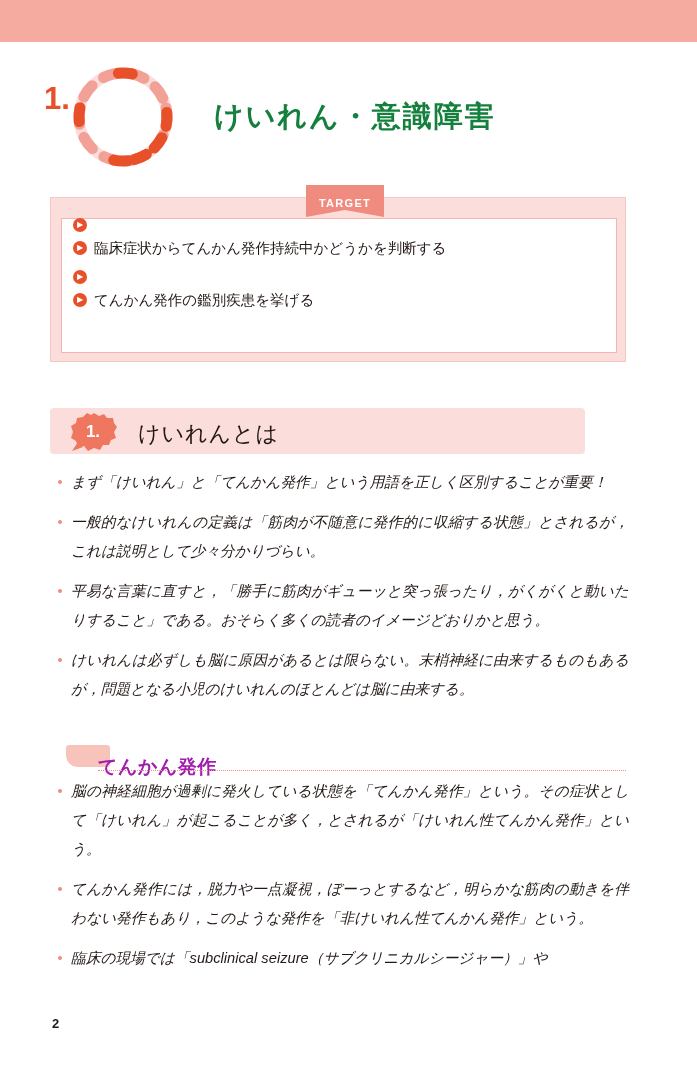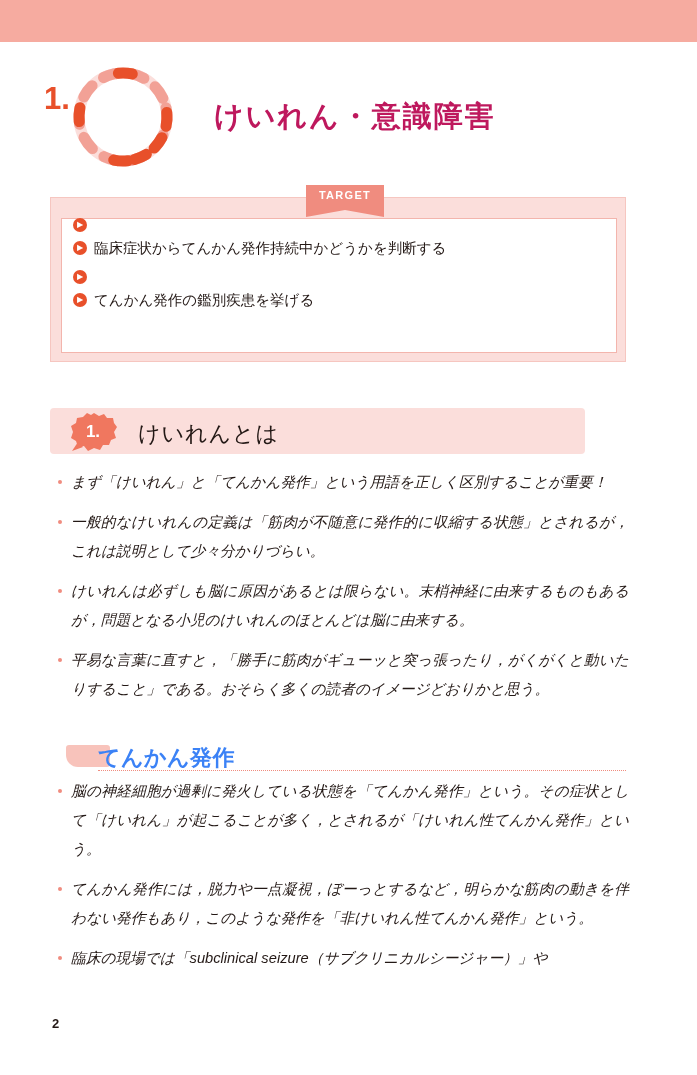--- a/index.html
+++ b/index.html
@@ -49,21 +49,21 @@
     font-size: 31px;
     font-weight: bold;
     color: #e8502a;
     letter-spacing: 0px;
   }
   .chapter-title {
     position: absolute;
     left: 214px; top: 55px;
     font-size: 29px;
     font-weight: bold;
-    color: #be185d;
+    color: #15803d;
     letter-spacing: 2px;
   }
 
   
   .target-wrap {
     position: absolute;
     left: 50px; top: 197px;
     width: 576px; height: 165px;
     background: #fbdedb;
     border: 1px solid #f6c6c0;
@@ -82,21 +82,21 @@
     left: 255px; top: -13px;
     width: 78px; height: 32px;
     background: #f08c7f;
     color: #ffffff;
     font-size: 11px;
     font-weight: bold;
     letter-spacing: 1.3px;
     display: flex;
     align-items: flex-start;
     justify-content: center;
-    padding-top: 4px;
+    padding-top: 12px;
     box-sizing: border-box;
     clip-path: polygon(0 0, 100% 0, 100% 100%, 50% 78%, 0 100%);
     z-index: 3;
   }
   .target-list {
     position: absolute;
     left: 22px; top: 14px;
     width: 520px;
   }
   .target-item {
@@ -186,24 +186,24 @@
   }
   .sub-deco {
     position: absolute;
     left: 0px; top: 3px;
     width: 44px; height: 22px;
     background: #f8c3bb;
     border-radius: 3px 3px 3px 12px;
   }
   .sub-text {
     position: absolute;
-    left: 32px; top: 1px;
-    font-size: 22px;
-    font-weight: bold;
-    color: #3b82f6;
+    left: 32px; top: 12px;
+    font-size: 19px;
+    font-weight: bold;
+    color: #a21caf;
     letter-spacing: 0.5px;
   }
   .sub-rule {
     position: absolute;
     left: 32px; top: 28px;
     width: 528px;
     border-bottom: 1.6px dotted #f08c7f;
   }
 
   
@@ -264,22 +264,22 @@
       <path d="M24 1 L29 4 L34 2 L37 6 L43 6 L44 11 L47 15 L44 20 L46 26 L41 28 L39 33 L33 33 L30 38 L24 36 L18 39 L14 34 L8 35 L6 29 L1 26 L3 20 L1 14 L6 11 L7 6 L13 5 L17 1 L21 3 Z" fill="#f0775f"></path>
       <path d="M8 30 L2 39 L13 35 Z" fill="#f0775f"></path>
     </svg>
   </div>
   <div class="sec-badge-num">1.</div>
   <div class="sec-title">けいれんとは</div>
 
   <div class="body-col" style="top:468px;">
     <div class="bullet">まず「けいれん」と「てんかん発作」という用語を正しく区別することが重要！</div>
     <div class="bullet">一般的なけいれんの定義は「筋肉が不随意に発作的に収縮する状態」とされるが，これは説明として少々分かりづらい。</div>
+    <div class="bullet">平易な言葉に直すと，「勝手に筋肉がギューッと突っ張ったり，がくがくと動いたりすること」である。おそらく多くの読者のイメージどおりかと思う。</div>
     <div class="bullet">けいれんは必ずしも脳に原因があるとは限らない。末梢神経に由来するものもあるが，問題となる小児のけいれんのほとんどは脳に由来する。</div>
-    <div class="bullet">平易な言葉に直すと，「勝手に筋肉がギューッと突っ張ったり，がくがくと動いたりすること」である。おそらく多くの読者のイメージどおりかと思う。</div>
   </div>
 
   <div class="sub-head">
     <div class="sub-deco"></div>
     <div class="sub-text">てんかん発作</div>
     <div class="sub-rule"></div>
   </div>
 
   <div class="body-col" style="top:777px;">
     <div class="bullet">脳の神経細胞が過剰に発火している状態を「てんかん発作」という。その症状として「けいれん」が起こることが多く，とされるが「けいれん性てんかん発作」という。</div>

